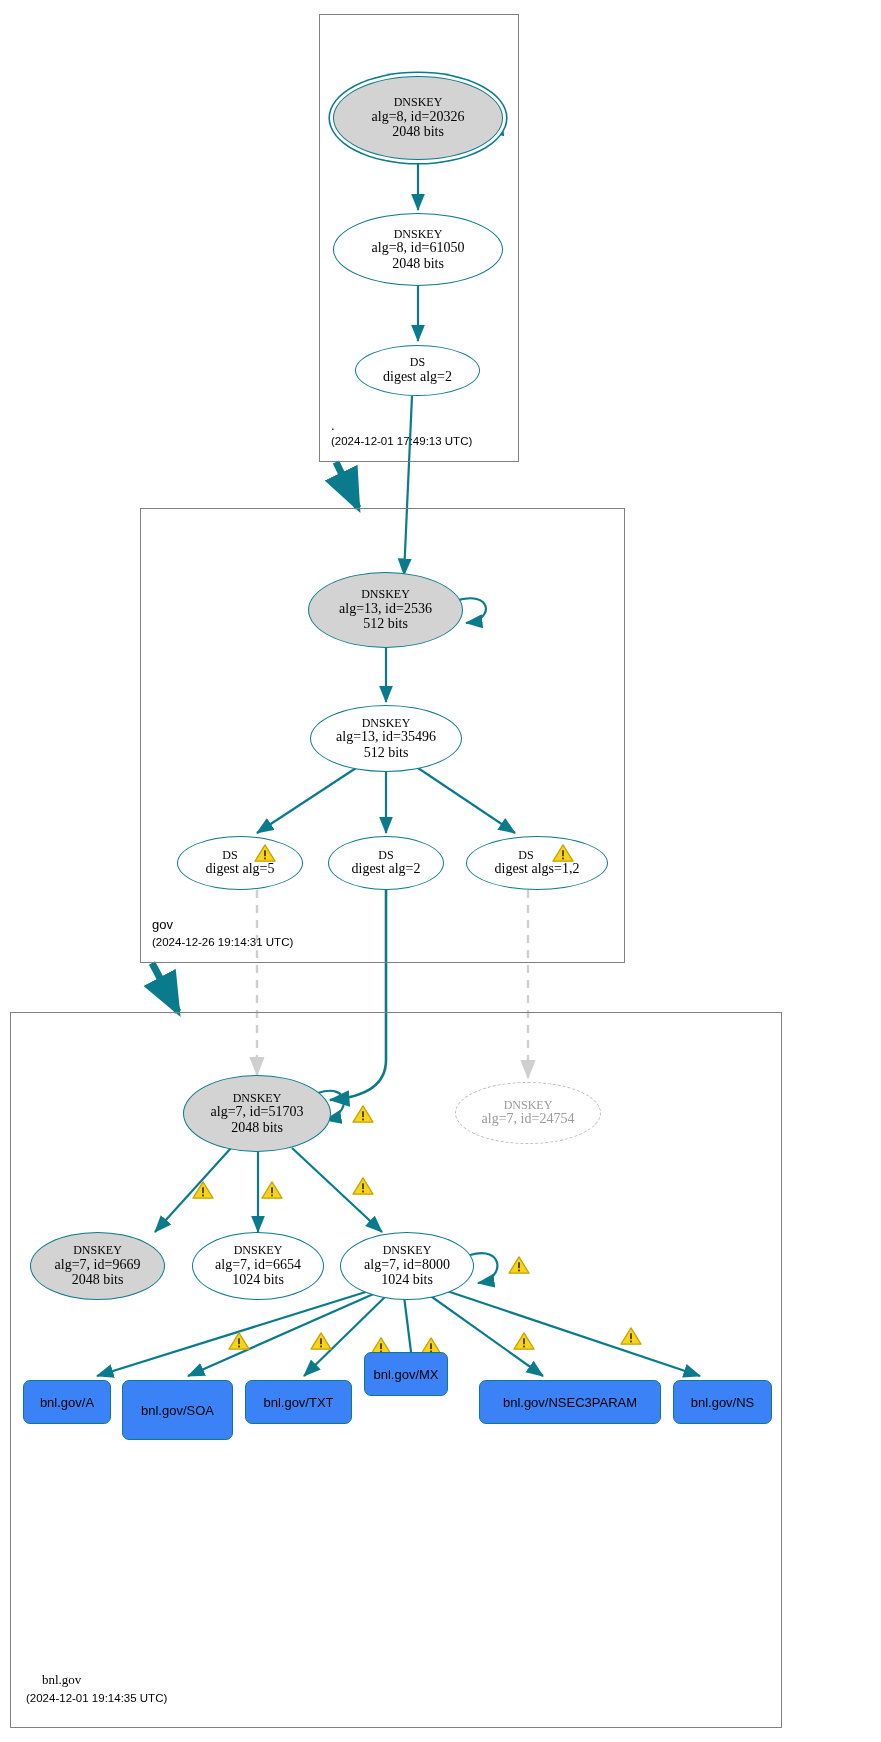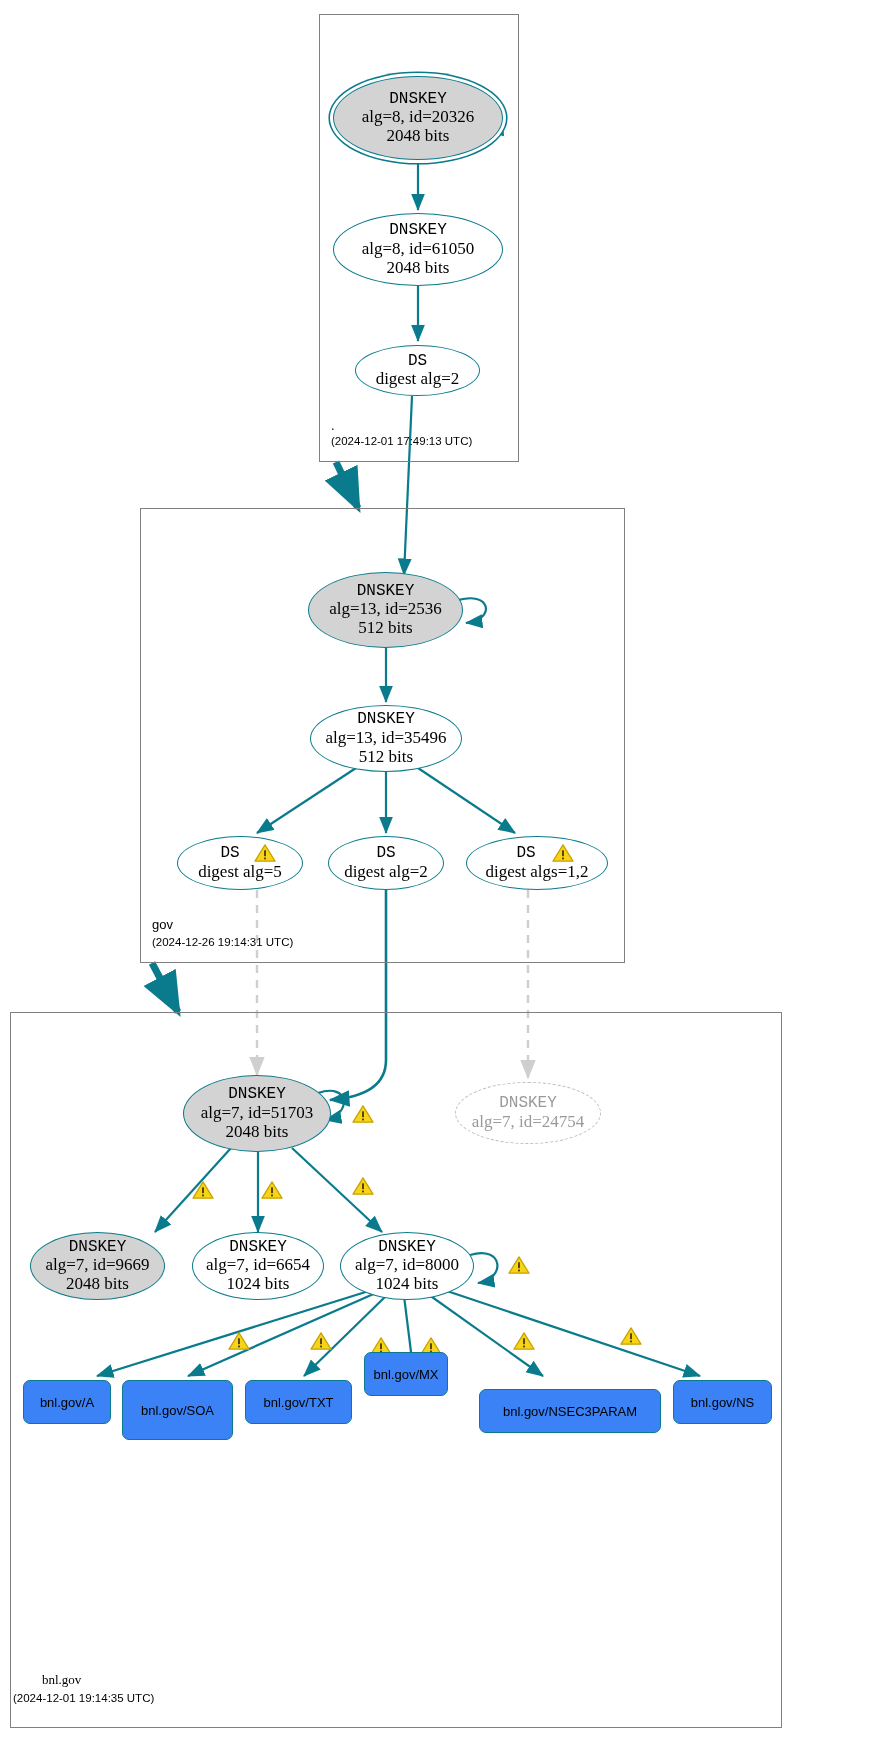--- a/index.html
+++ b/index.html
@@ -8,22 +8,22 @@
   svg.layer{position:absolute;left:0;top:0;width:881px;height:1742px;overflow:visible;}
   .zonebox{position:absolute;border:1px solid #808080;background:transparent;box-sizing:border-box;}
   .zonelabel{position:absolute;font-family:"Liberation Sans",sans-serif;font-size:13px;color:#000;white-space:nowrap;}
   .zonetime{position:absolute;font-family:"Liberation Sans",sans-serif;font-size:11.5px;color:#000;white-space:nowrap;}
   .node{position:absolute;display:flex;flex-direction:column;align-items:center;justify-content:center;
         box-sizing:border-box;text-align:center;color:#000;}
   .ell{border:1.6px solid #0a7b8c;border-radius:50%;background:#fff;}
   .ell.sep{background:#d3d3d3;}
   .ell.anchor{box-shadow:0 0 0 3px #fff, 0 0 0 4.6px #0a7b8c;}
   .ell.bogus{border:1.6px dashed #bdbdbd;background:#fff;}
-  .t1{font-family:Liberation Mono, monospace;font-size:16px;line-height:1.05;}
-  .t2{font-family:"Liberation Serif",serif;font-size:17px;line-height:1.12;}
+  .t1{font-family:Liberation Serif, serif;font-size:12px;line-height:1.05;}
+  .t2{font-family:"Liberation Serif",serif;font-size:14px;line-height:1.12;}
   .t1.gray{color:#9a9a9a;}
   .t2.gray{color:#9a9a9a;}
   .rrset{position:absolute;display:flex;align-items:center;justify-content:center;
          border:1.6px solid #0a7b8c;border-radius:7px;background:#3b82f6;box-sizing:border-box;
          font-family:"Liberation Sans",sans-serif;font-size:13px;color:#000;white-space:nowrap;}
   .warn{position:absolute;width:22px;height:20px;}
 </style>
 </head>
 <body>
 
@@ -91,21 +91,21 @@
   <div class="zonebox" style="left:319px;top:14px;width:200px;height:448px;"></div>
   <div class="zonelabel" style="left:331px;top:418px;">.</div>
   <div class="zonetime" style="left:331px;top:435px;">(2024-12-01 17:49:13 UTC)</div>
 
   <div class="zonebox" style="left:140px;top:508px;width:485px;height:455px;"></div>
   <div class="zonelabel" style="left:152px;top:917px;">gov</div>
   <div class="zonetime" style="left:152px;top:936px;">(2024-12-26 19:14:31 UTC)</div>
 
   <div class="zonebox" style="left:10px;top:1012px;width:772px;height:716px;"></div>
   <div class="zonelabel" style="left:42px;top:1672px;font-family:Liberation Serif, serif;">bnl.gov</div>
-  <div class="zonetime" style="left:13px;top:1692px;">(2024-12-01 19:14:35 UTC)</div>
+  <div class="zonetime" style="left:26px;top:1692px;">(2024-12-01 19:14:35 UTC)</div>
 
   <div class="node ell sep anchor" style="left:333px;top:76px;width:170px;height:84px;">
     <div class="t1">DNSKEY</div>
     <div class="t2">alg=8, id=20326</div>
     <div class="t2">2048 bits</div>
   </div>
 
   <div class="node ell" style="left:333px;top:213px;width:170px;height:73px;">
     <div class="t1">DNSKEY</div>
     <div class="t2">alg=8, id=61050</div>
@@ -245,20 +245,20 @@
   </div>
   <div class="rrset" style="left:122px;top:1380px;width:111px;height:60px;">
     <span>bnl.gov/SOA</span>
   </div>
   <div class="rrset" style="left:245px;top:1380px;width:107px;height:44px;">
     <span>bnl.gov/TXT</span>
   </div>
   <div class="rrset" style="left:364px;top:1352px;width:84px;height:44px;">
     <span>bnl.gov/MX</span>
   </div>
-  <div class="rrset" style="left:479px;top:1380px;width:182px;height:44px;margin-top:9px;">
+  <div class="rrset" style="left:479px;top:1380px;width:182px;height:44px;">
     <span>bnl.gov/NSEC3PARAM</span>
   </div>
   <div class="rrset" style="left:673px;top:1380px;width:99px;height:44px;text-align:right;">
     <span>bnl.gov/NS</span>
   </div>
 
 </div>
 
 </body></html>

